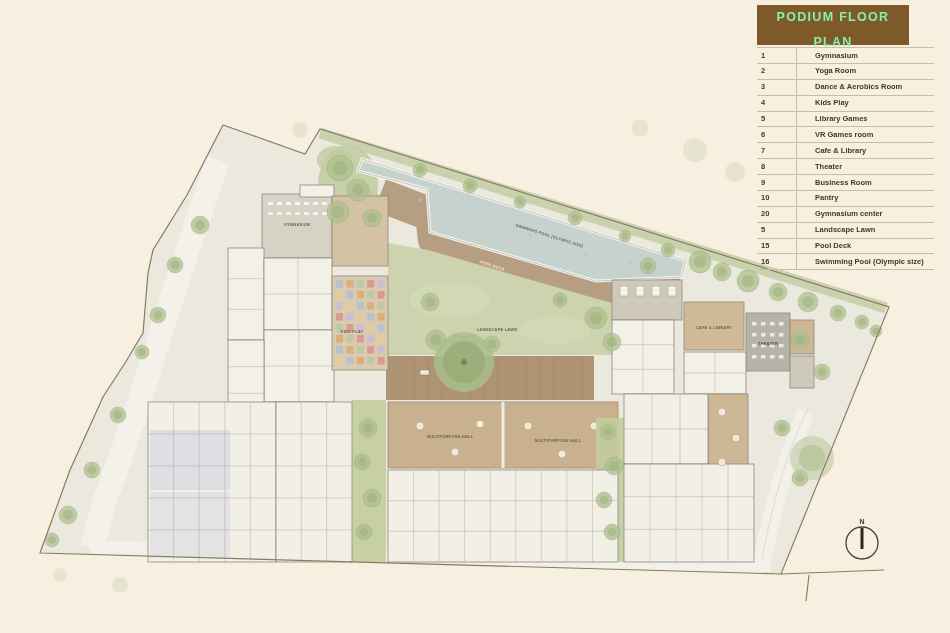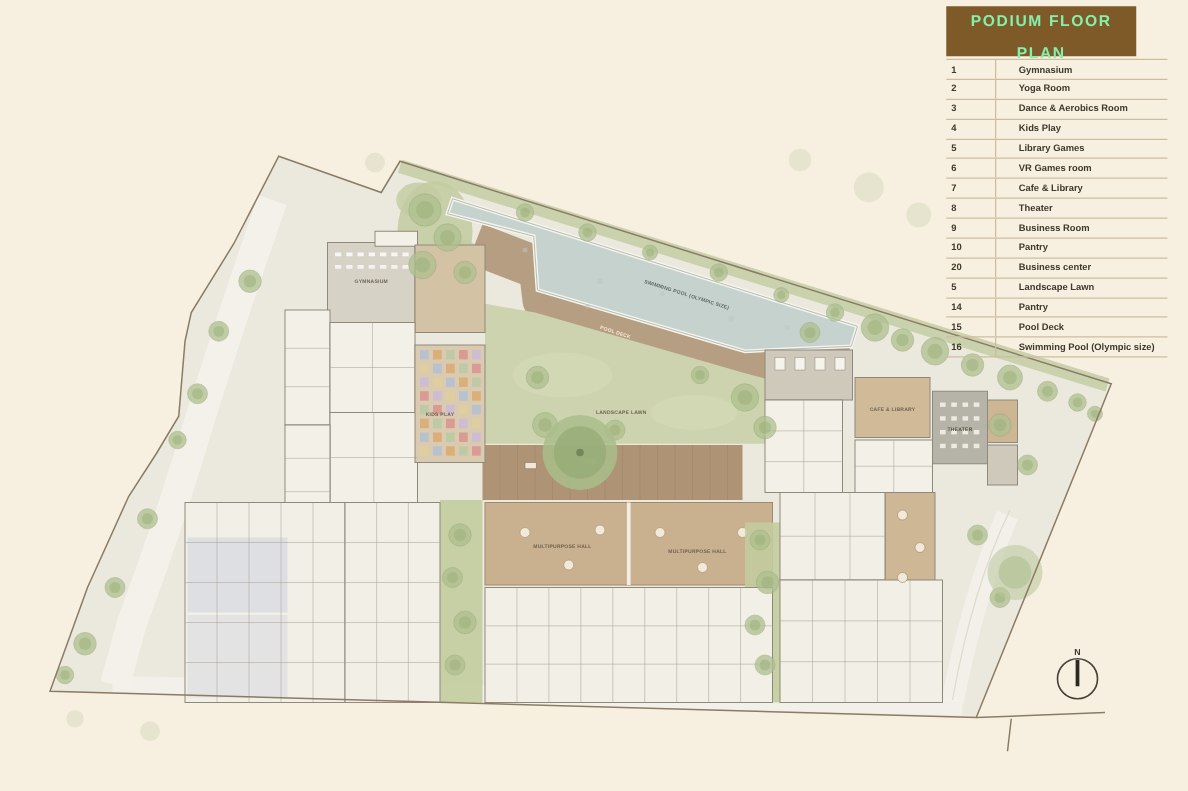--- a/index.html
+++ b/index.html
@@ -386,29 +386,25 @@
       <div class="lrow">
           <span class="lnum">9</span>
           <span class="llabel">Business Room</span>
         </div>
       <div class="lrow">
           <span class="lnum">10</span>
           <span class="llabel">Pantry</span>
         </div>
       <div class="lrow">
           <span class="lnum">20</span>
-          <span class="llabel">Business center</span>
+          <span class="llabel">Gymnasium center</span>
         </div>
       <div class="lrow">
           <span class="lnum">5</span>
           <span class="llabel">Landscape Lawn</span>
-        </div>
-      <div class="lrow">
-          <span class="lnum">14</span>
-          <span class="llabel">Pantry</span>
         </div>
       <div class="lrow">
           <span class="lnum">15</span>
           <span class="llabel">Pool Deck</span>
         </div>
       <div class="lrow">
           <span class="lnum">16</span>
           <span class="llabel">Swimming Pool (Olympic size)</span>
         </div>
     </div>

